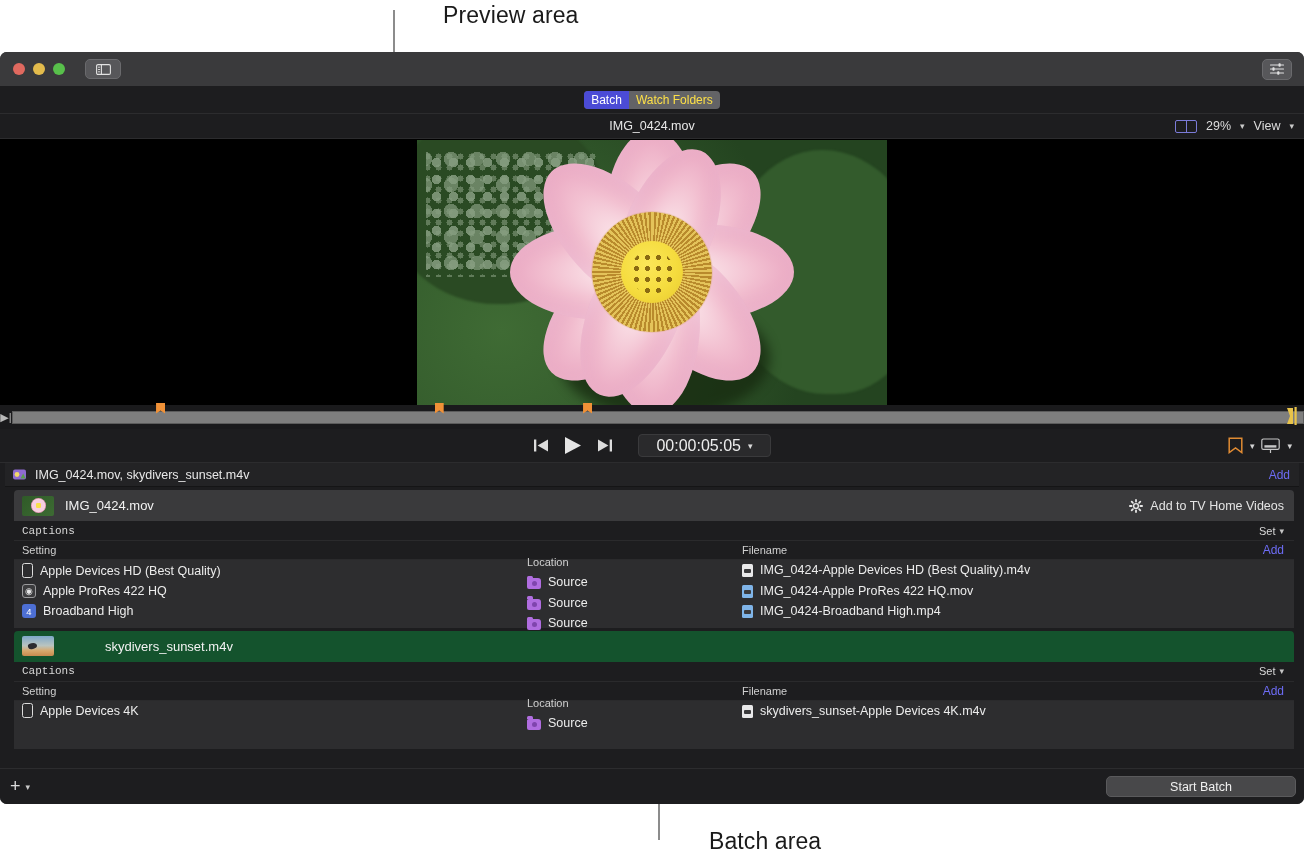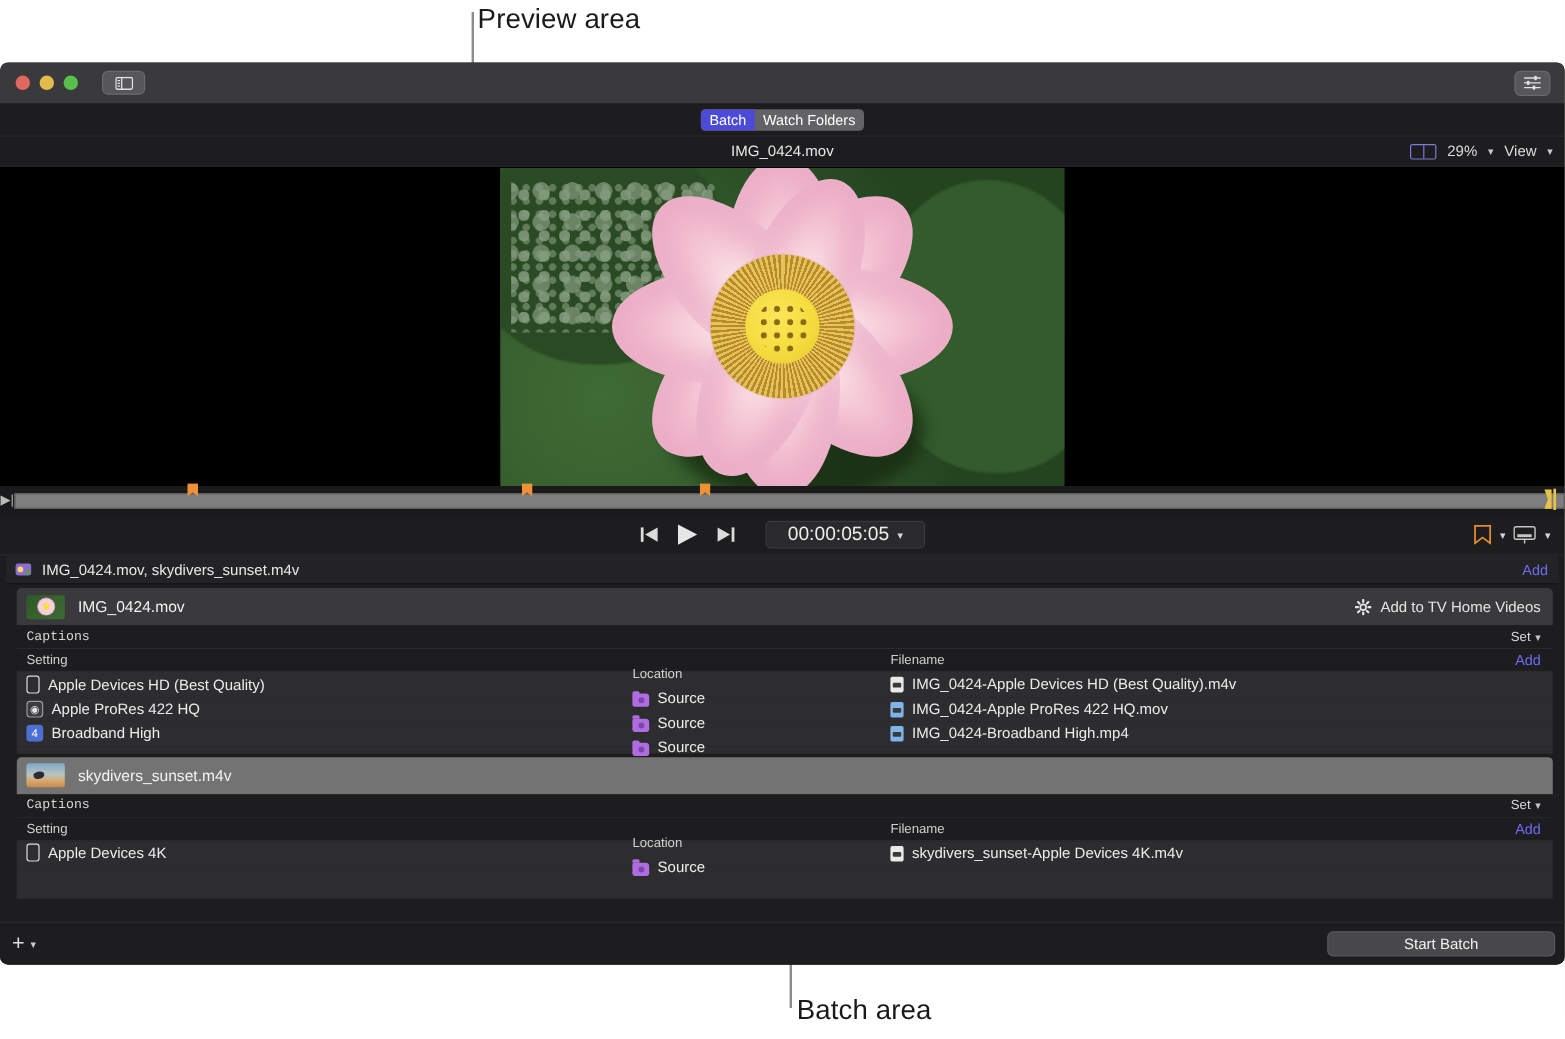--- a/index.html
+++ b/index.html
@@ -11,20 +11,21 @@
   }
   #root { position: relative; width: 1304px; height: 866px; background:#fff; }
 
   
   .anno-label {
     position: absolute;
     color: #1a1a1a;
     font-size: 23px;
     letter-spacing: .1px;
     white-space: nowrap;
+    margin-left: 45px;
   }
   .anno-line {
     position: absolute;
     background: #8c8c8c;
     width: 2px;
   }
 
   
   #window {
     position: absolute;
@@ -92,21 +93,21 @@
   }
   .subtabs {
     display: flex; height: 18px;
     border-radius: 4px; overflow: hidden;
     background: #636366;
   }
   .subtab {
     font-size: 12px;
     padding: 0 7px;
     display: flex; align-items: center;
-    color: #ffffff;
+    color: #fde047;
   }
   .subtab.active { background: #4b4bd6; color: #fff; }
 
   
   .filebar {
     position: relative;
     height: 25px;
     background: #1d1d1f;
     border-bottom: 1px solid #2c2c2e;
     display: flex; align-items: center; justify-content: center;
@@ -581,21 +582,21 @@
           </span>
           <span class="cell c-filename">
             <span class="ico-file blue"></span>
             <span>IMG_0424-Broadband High.mp4</span>
           </span>
         </div>
         <div class="rowpad" style="height:6px;"></div>
       </div>
 
       <div class="job">
-        <div class="job-head" style="background:#737373;">
+        <div class="job-head" style="background:#14532d;gap:40px;">
           <div class="thumb thumb-sky"></div>
           <span class="job-title">skydivers_sunset.m4v</span>
         </div>
 
         <div class="captions-row">
           <span class="captions-label">Captions</span>
           <span class="set-drop">
             <span>Set</span>
             <span class="chev">▾</span>
           </span>

